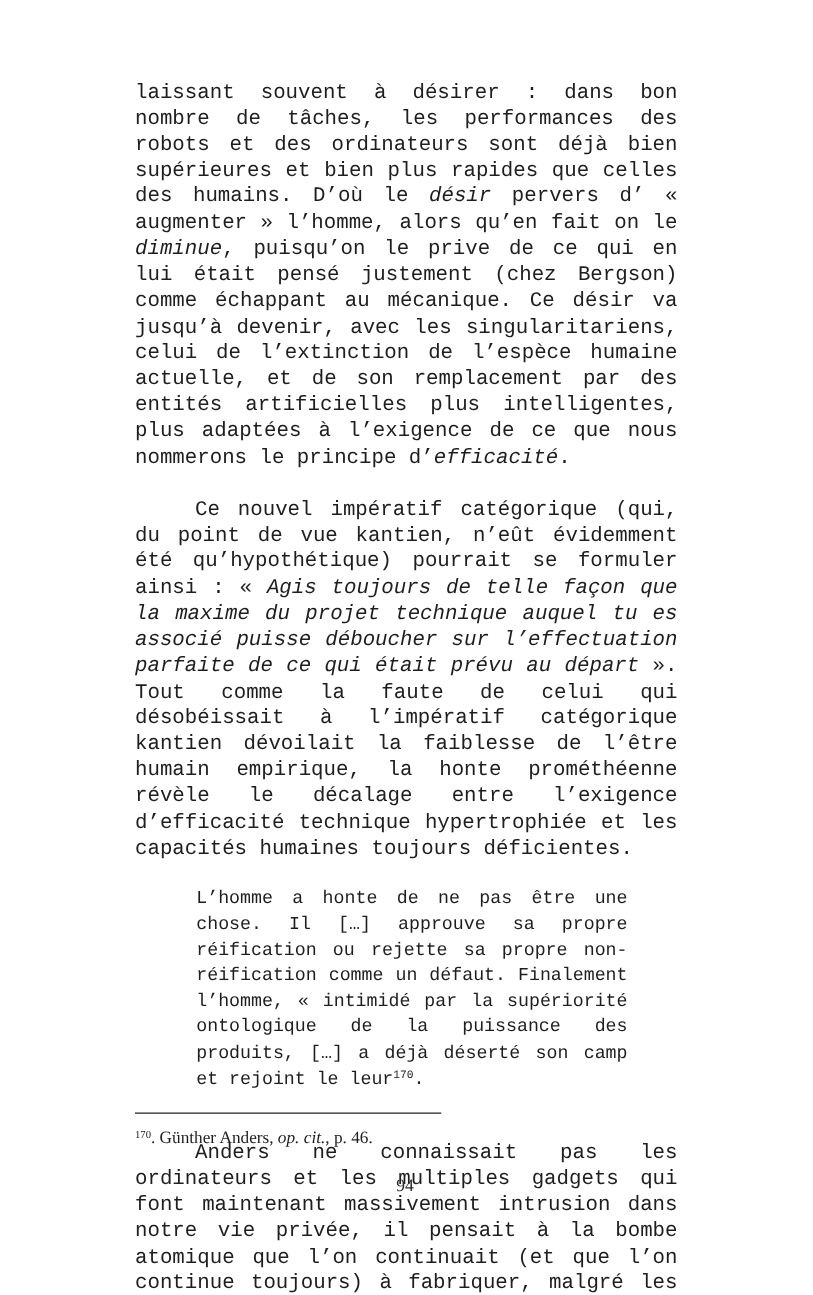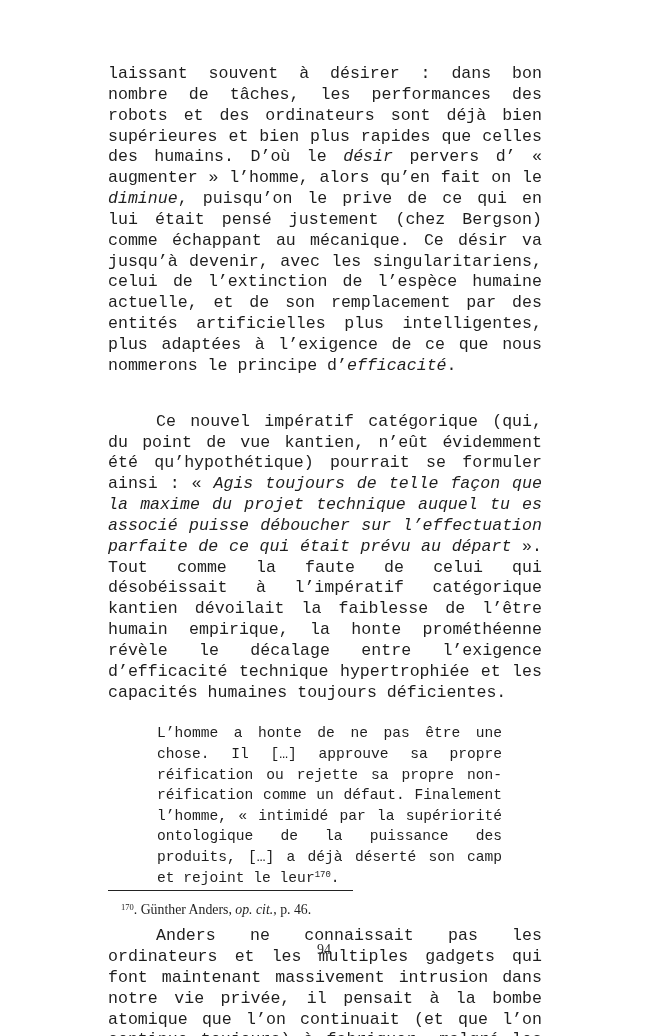--- a/index.html
+++ b/index.html
@@ -4,34 +4,34 @@
   <style>
     html, body { margin: 0; padding: 0; background: #ffffff; }
     body { width: 650px; height: 1036px; position: relative; overflow: hidden; }
     .page {
       position: absolute; left: 108px; top: 64px; width: 434px;
       font-family: Liberation Mono, monospace;
       color: #1e1e1e; font-size: 16.6px; line-height: 20.85px;
     }
     p { margin: 0; text-align: justify; }
     .indent { text-indent: 48px; }
-    .para-gap { margin-top: 35px; }
+    .para-gap { margin-top: 21px; }
     em { font-style: italic; }
     .quote {
       margin: 20px 40px 0 49px;
       font-size: 14.6px; line-height: 20.6px; text-align: justify;
     }
     sup { font-size: 9px; line-height: 0; vertical-align: 5px; }
     .after-quote { margin-top: 38px; }
     .footnote-rule {
       position: absolute; left: 108px; top: 890px; width: 245px; height: 0;
       border-top: 1.3px solid #222;
     }
     .footnote {
-      position: absolute; left: 121px; top: 901px; width: 434px;
+      position: absolute; left: 108px; top: 901px; width: 434px;
       font-family: "Liberation Serif", "DejaVu Serif", serif;
       font-size: 13.8px; line-height: 18px; color: #1e1e1e;
     }
     .footnote sup { font-size: 8.5px; vertical-align: 4px; }
     .page-number {
       position: absolute; left: 0; width: 648px; top: 942px; text-align: center;
       font-family: Liberation Serif, serif;
       font-size: 14px; color: #2a2a2a;
     }
   </style>

